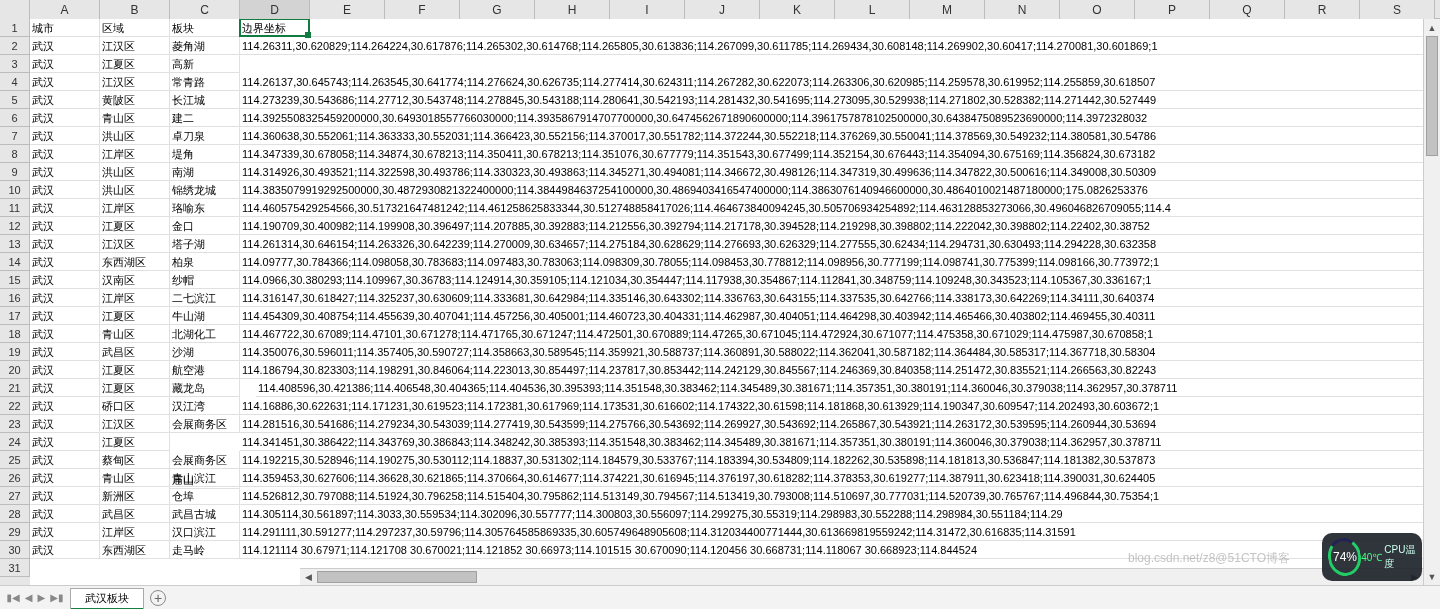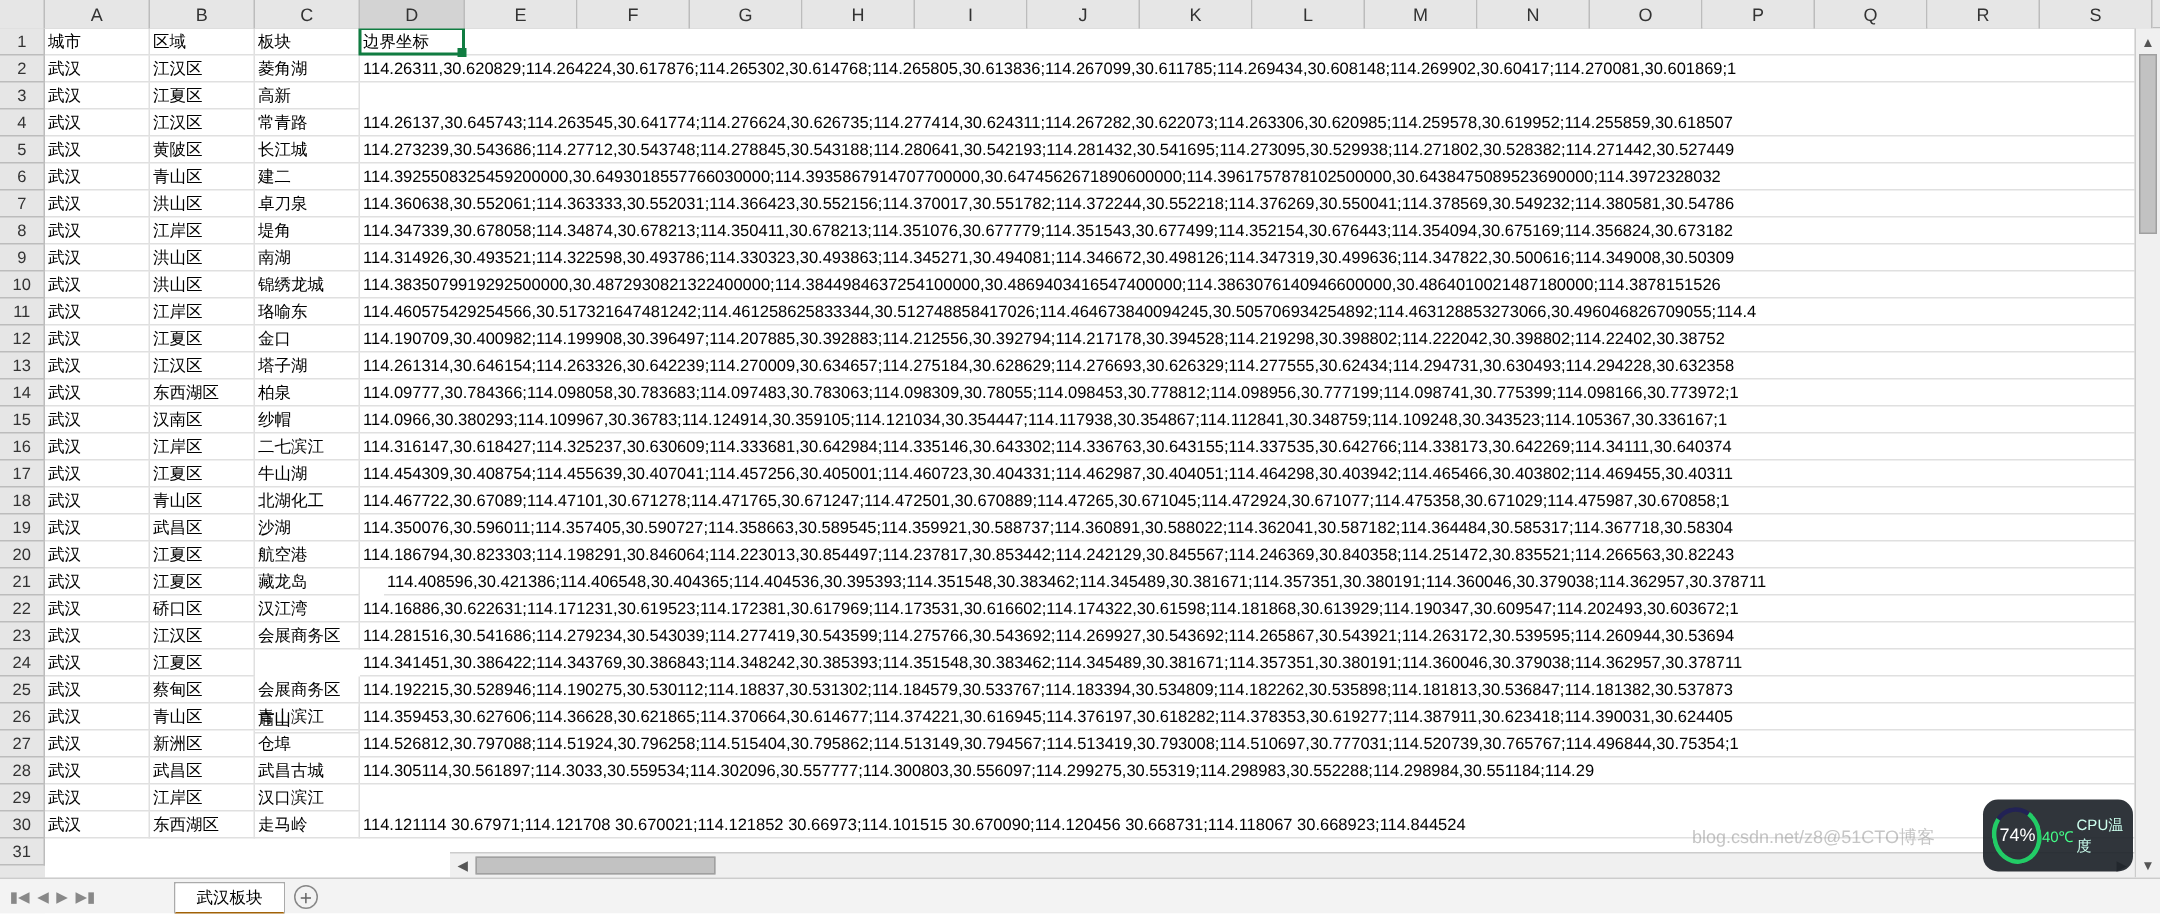--- a/index.html
+++ b/index.html
@@ -24,21 +24,21 @@
   .vscroll .track{flex:1;position:relative;}
   .vscroll .thumb{position:absolute;left:2px;right:2px;top:0;height:120px;background:#c2c2c2;border:1px solid #a0a0a0;}
   .hscroll { position: absolute; left: 300px; right: 17px; bottom: 24px; height: 17px; border-top: 1px solid #ccc; background: #f0f0f0; display:flex; }
   .hscroll .btn{width:17px;display:flex;align-items:center;justify-content:center;color:#555;font-size:9px;}
   .hscroll .track{flex:1;position:relative;}
   .hscroll .thumb{position:absolute;top:2px;bottom:2px;left:0;width:160px;background:#c2c2c2;border:1px solid #a0a0a0;}
   
   .tabs { position: absolute; left: 0; right: 0; bottom: 0; height: 24px; background: #f3f3f3; border-top: 1px solid #ccc; display: flex; align-items: center; }
   .tab-nav { width: 70px; display: flex; justify-content: space-around; color: #888; font-size: 10px; padding: 0 4px; }
   .tab { height: 22px; padding: 0 14px; display: flex; align-items: center; border: 1px solid #aaa; border-bottom: none; background: #fff; font-size: 11px; margin-right:2px; border-radius: 0 0 2px 2px; position:relative; top:1px;}
-  .tab.active { border-bottom:2px solid #a16207; font-weight:500;margin-left:46px;}
+  .tab.active { border-bottom:2px solid #15803d; font-weight:500;}
   .tab-add { width: 24px; height: 22px; display: flex; align-items: center; justify-content: center; color: #666; font-size: 14px; }
   .tab-add .circ{width:16px;height:16px;border:1px solid #888;border-radius:50%;display:flex;align-items:center;justify-content:center;}
   
   .widget { position: absolute; right: 18px; bottom: 28px; width: 100px; height: 48px; background: rgba(30,36,42,0.92); border-radius: 10px; color: #cfe; font-size: 10px; display:flex; align-items:center; justify-content:space-around; padding:4px 6px; z-index:20;}
   .widget .dial{width:38px;height:38px;border:3px solid #2c6; border-top-color:#225; border-radius:50%; display:flex;align-items:center;justify-content:center;font-size:12px;color:#fff;transform:rotate(-10deg);}
   .widget .dial span{transform:rotate(10deg);}
   .widget .right{display:flex;flex-direction:row;align-items:center;gap:2px;}
   .widget .temp{color:#4f8;}
   .wm{position:absolute;right:150px;bottom:42px;color:rgba(140,140,140,.5);font-size:12px;z-index:19;letter-spacing:0;}
 </style>
@@ -160,21 +160,21 @@
         <div class="row">
           <div class="cell" style="width: 70px;">武汉</div>
           <div class="cell" style="width: 70px;">洪山区</div>
           <div class="cell" style="width: 70px;">南湖</div>
           <div class="cell" style="flex: 1 1 0%;">114.314926,30.493521;114.322598,30.493786;114.330323,30.493863;114.345271,30.494081;114.346672,30.498126;114.347319,30.499636;114.347822,30.500616;114.349008,30.50309</div>
         </div>
         <div class="row">
           <div class="cell" style="width: 70px;">武汉</div>
           <div class="cell" style="width: 70px;">洪山区</div>
           <div class="cell" style="width: 70px;">锦绣龙城</div>
-          <div class="cell" style="flex: 1 1 0%;">114.3835079919292500000,30.4872930821322400000;114.3844984637254100000,30.4869403416547400000;114.3863076140946600000,30.4864010021487180000;114.3878151526</div>
+          <div class="cell" style="flex: 1 1 0%;">114.3835079919292500000,30.4872930821322400000;114.3844984637254100000,30.4869403416547400000;114.3863076140946600000,30.4864010021487180000;175.0826253376</div>
         </div>
         <div class="row">
           <div class="cell" style="width: 70px;">武汉</div>
           <div class="cell" style="width: 70px;">江岸区</div>
           <div class="cell" style="width: 70px;">珞喻东</div>
           <div class="cell" style="flex: 1 1 0%;">114.460575429254566,30.517321647481242;114.461258625833344,30.512748858417026;114.464673840094245,30.505706934254892;114.463128853273066,30.496046826709055;114.4</div>
         </div>
         <div class="row">
           <div class="cell" style="width: 70px;">武汉</div>
           <div class="cell" style="width: 70px;">江夏区</div>
@@ -274,20 +274,21 @@
         <div class="row">
           <div class="cell" style="width: 70px;">武汉</div>
           <div class="cell" style="width: 70px;">武昌区</div>
           <div class="cell" style="width: 70px;">武昌古城</div>
           <div class="cell" style="flex: 1 1 0%;">114.305114,30.561897;114.3033,30.559534;114.302096,30.557777;114.300803,30.556097;114.299275,30.55319;114.298983,30.552288;114.298984,30.551184;114.29</div>
         </div>
         <div class="row">
           <div class="cell" style="width: 70px;">武汉</div>
           <div class="cell" style="width: 70px;">江岸区</div>
           <div class="cell" style="width: 70px;">汉口滨江</div>
+          <div class="cell" style="flex: 1 1 0%;">114.291111,30.591277;114.297237,30.59796;114.305764585869335,30.605749648905608;114.312034400771444,30.613669819559242;114.31472,30.616835;114.31591</div>
         </div>
         <div class="row">
           <div class="cell" style="width: 70px;">武汉</div>
           <div class="cell" style="width: 70px;">东西湖区</div>
           <div class="cell" style="width: 70px;">走马岭</div>
           <div class="cell" style="flex: 1 1 0%;">114.121114 30.67971;114.121708 30.670021;114.121852 30.66973;114.101515 30.670090;114.120456 30.668731;114.118067 30.668923;114.844524</div>
         </div>
       </div>
   </div>
 

